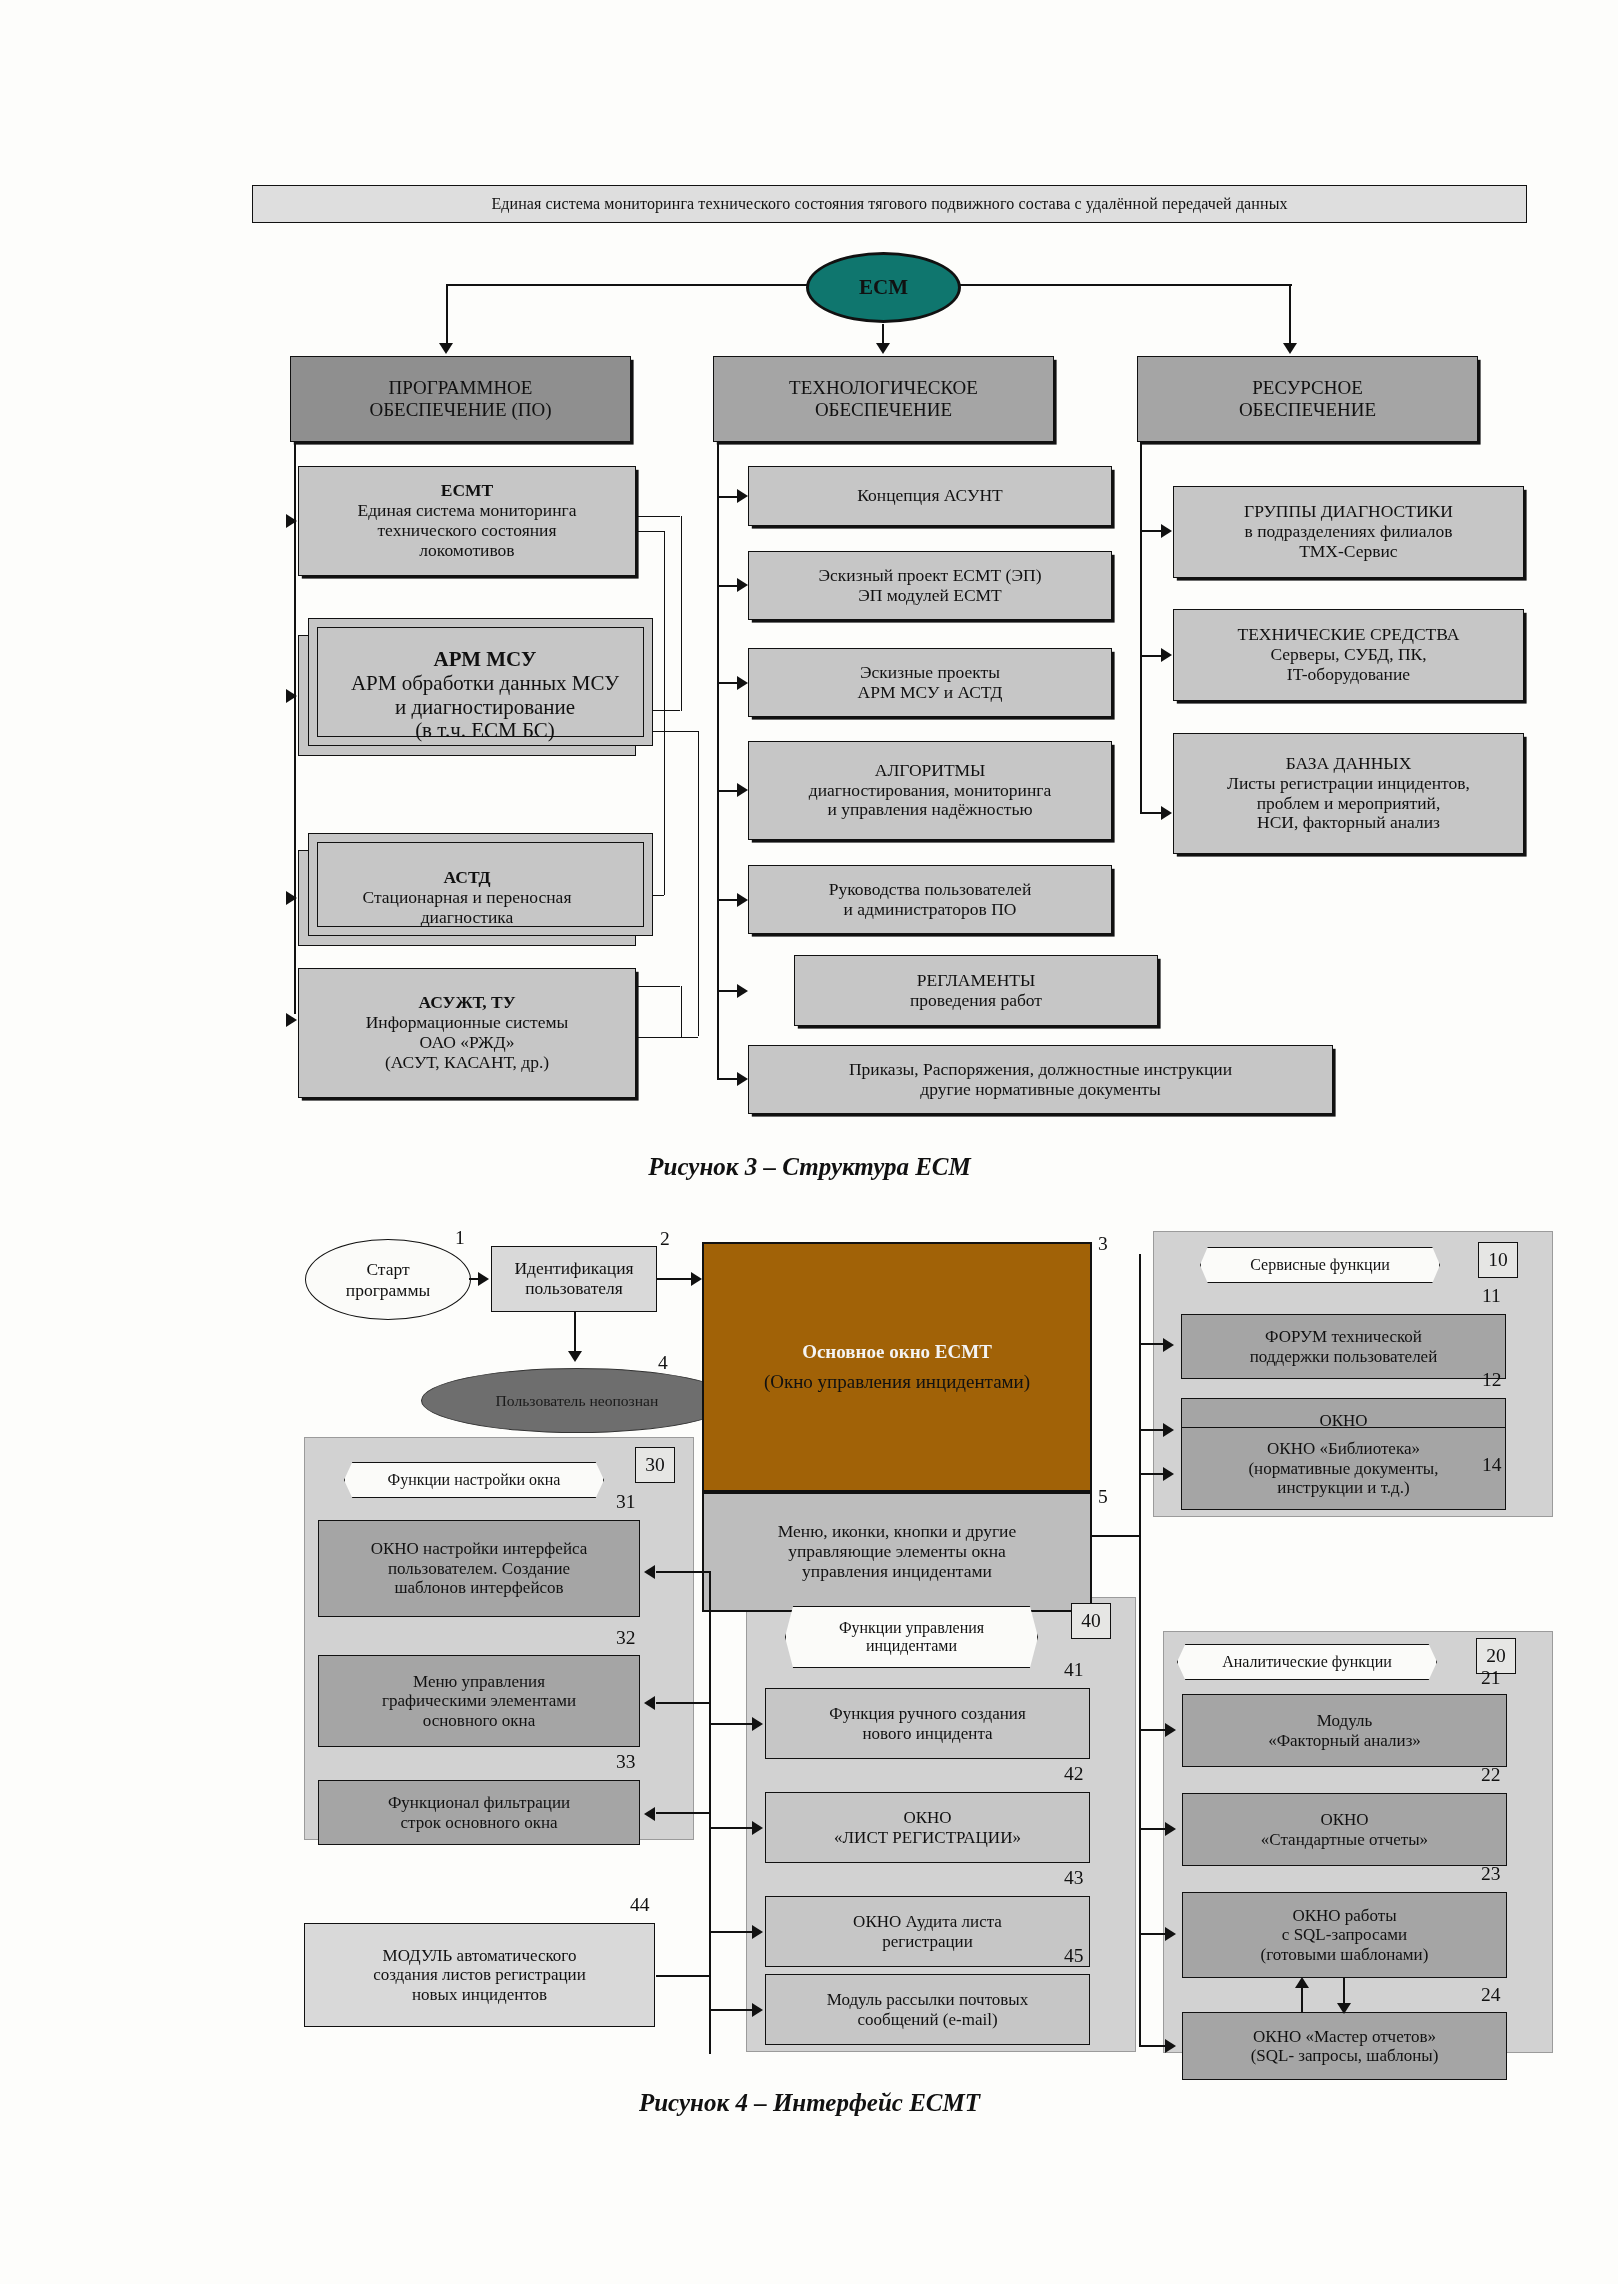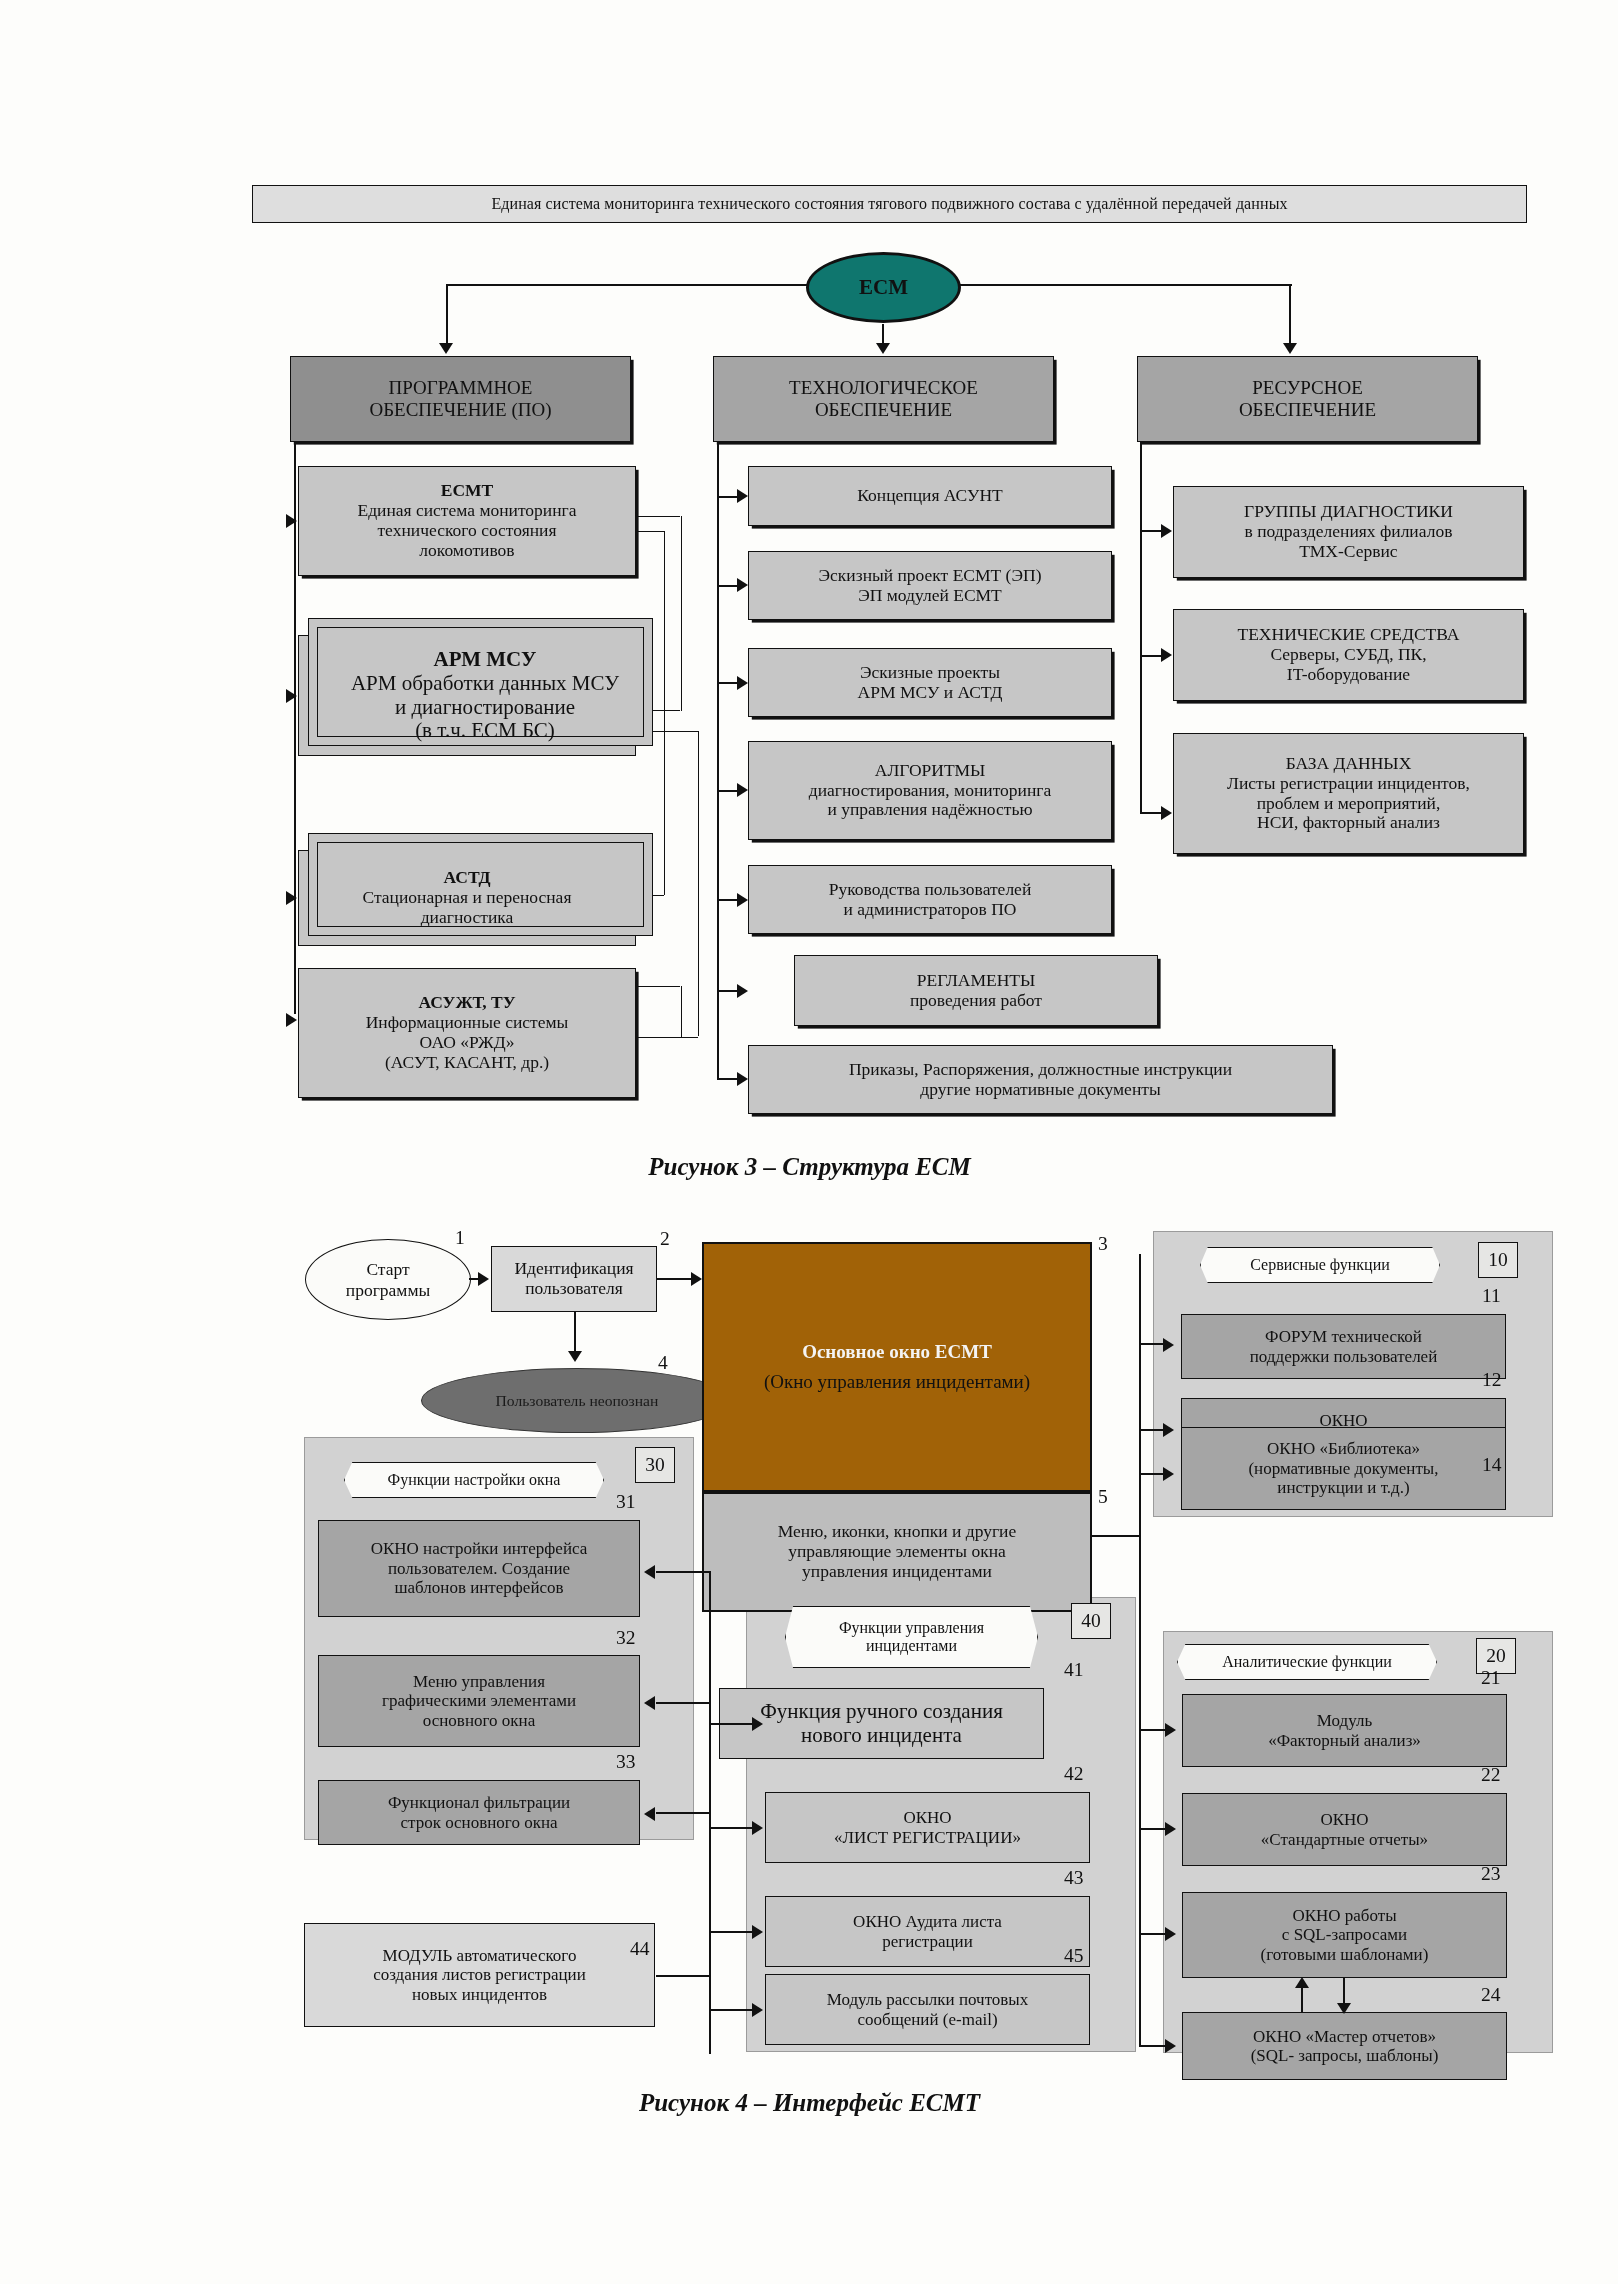--- a/index.html
+++ b/index.html
@@ -349,31 +349,31 @@
     <div class="ln-h" style="left:656px;top:1812px;width:53px;"></div>
     <div class="ar-l" style="left:644px;top:1807px;"></div>
     <div class="ln-h" style="left:656px;top:1975px;width:53px;"></div>
     <div class="ar-l" style="left:644px;top:1969px;"></div>
 
     <div class="bx light" style="left:304px;top:1923px;width:351px;height:104px;font-size:17px;">
       <span class="ln">МОДУЛЬ автоматического</span>
       <span class="ln">создания листов регистрации</span>
       <span class="ln">новых инцидентов</span>
     </div>
-    <div class="num" style="left:630px;top:1894px;margin-top:44px;">44</div>
+    <div class="num" style="left:630px;top:1894px;">44</div>
 
     <div class="hexlabel" style="left:785px;top:1606px;width:253px;height:62px;">
       <span class="ln">Функции управления</span>
       <span class="ln">инцидентами</span>
     </div>
     <div class="numbox" style="left:1071px;top:1603px;width:40px;height:36px;">
       <span>40</span>
     </div>
 
-    <div class="bx" style="left:719px;top:1688px;width:325px;height:71px;font-size:21px;">
+    <div class="bx" style="left:765px;top:1688px;width:325px;height:71px;font-size:17px;">
       <span class="ln">Функция ручного создания</span>
       <span class="ln">нового инцидента</span>
     </div>
     <div class="num" style="left:1064px;top:1659px;">41</div>
 
     <div class="bx" style="left:765px;top:1792px;width:325px;height:71px;font-size:17px;">
       <span class="ln">ОКНО</span>
       <span class="ln">«ЛИСТ РЕГИСТРАЦИИ»</span>
     </div>
     <div class="num" style="left:1064px;top:1763px;">42</div>

